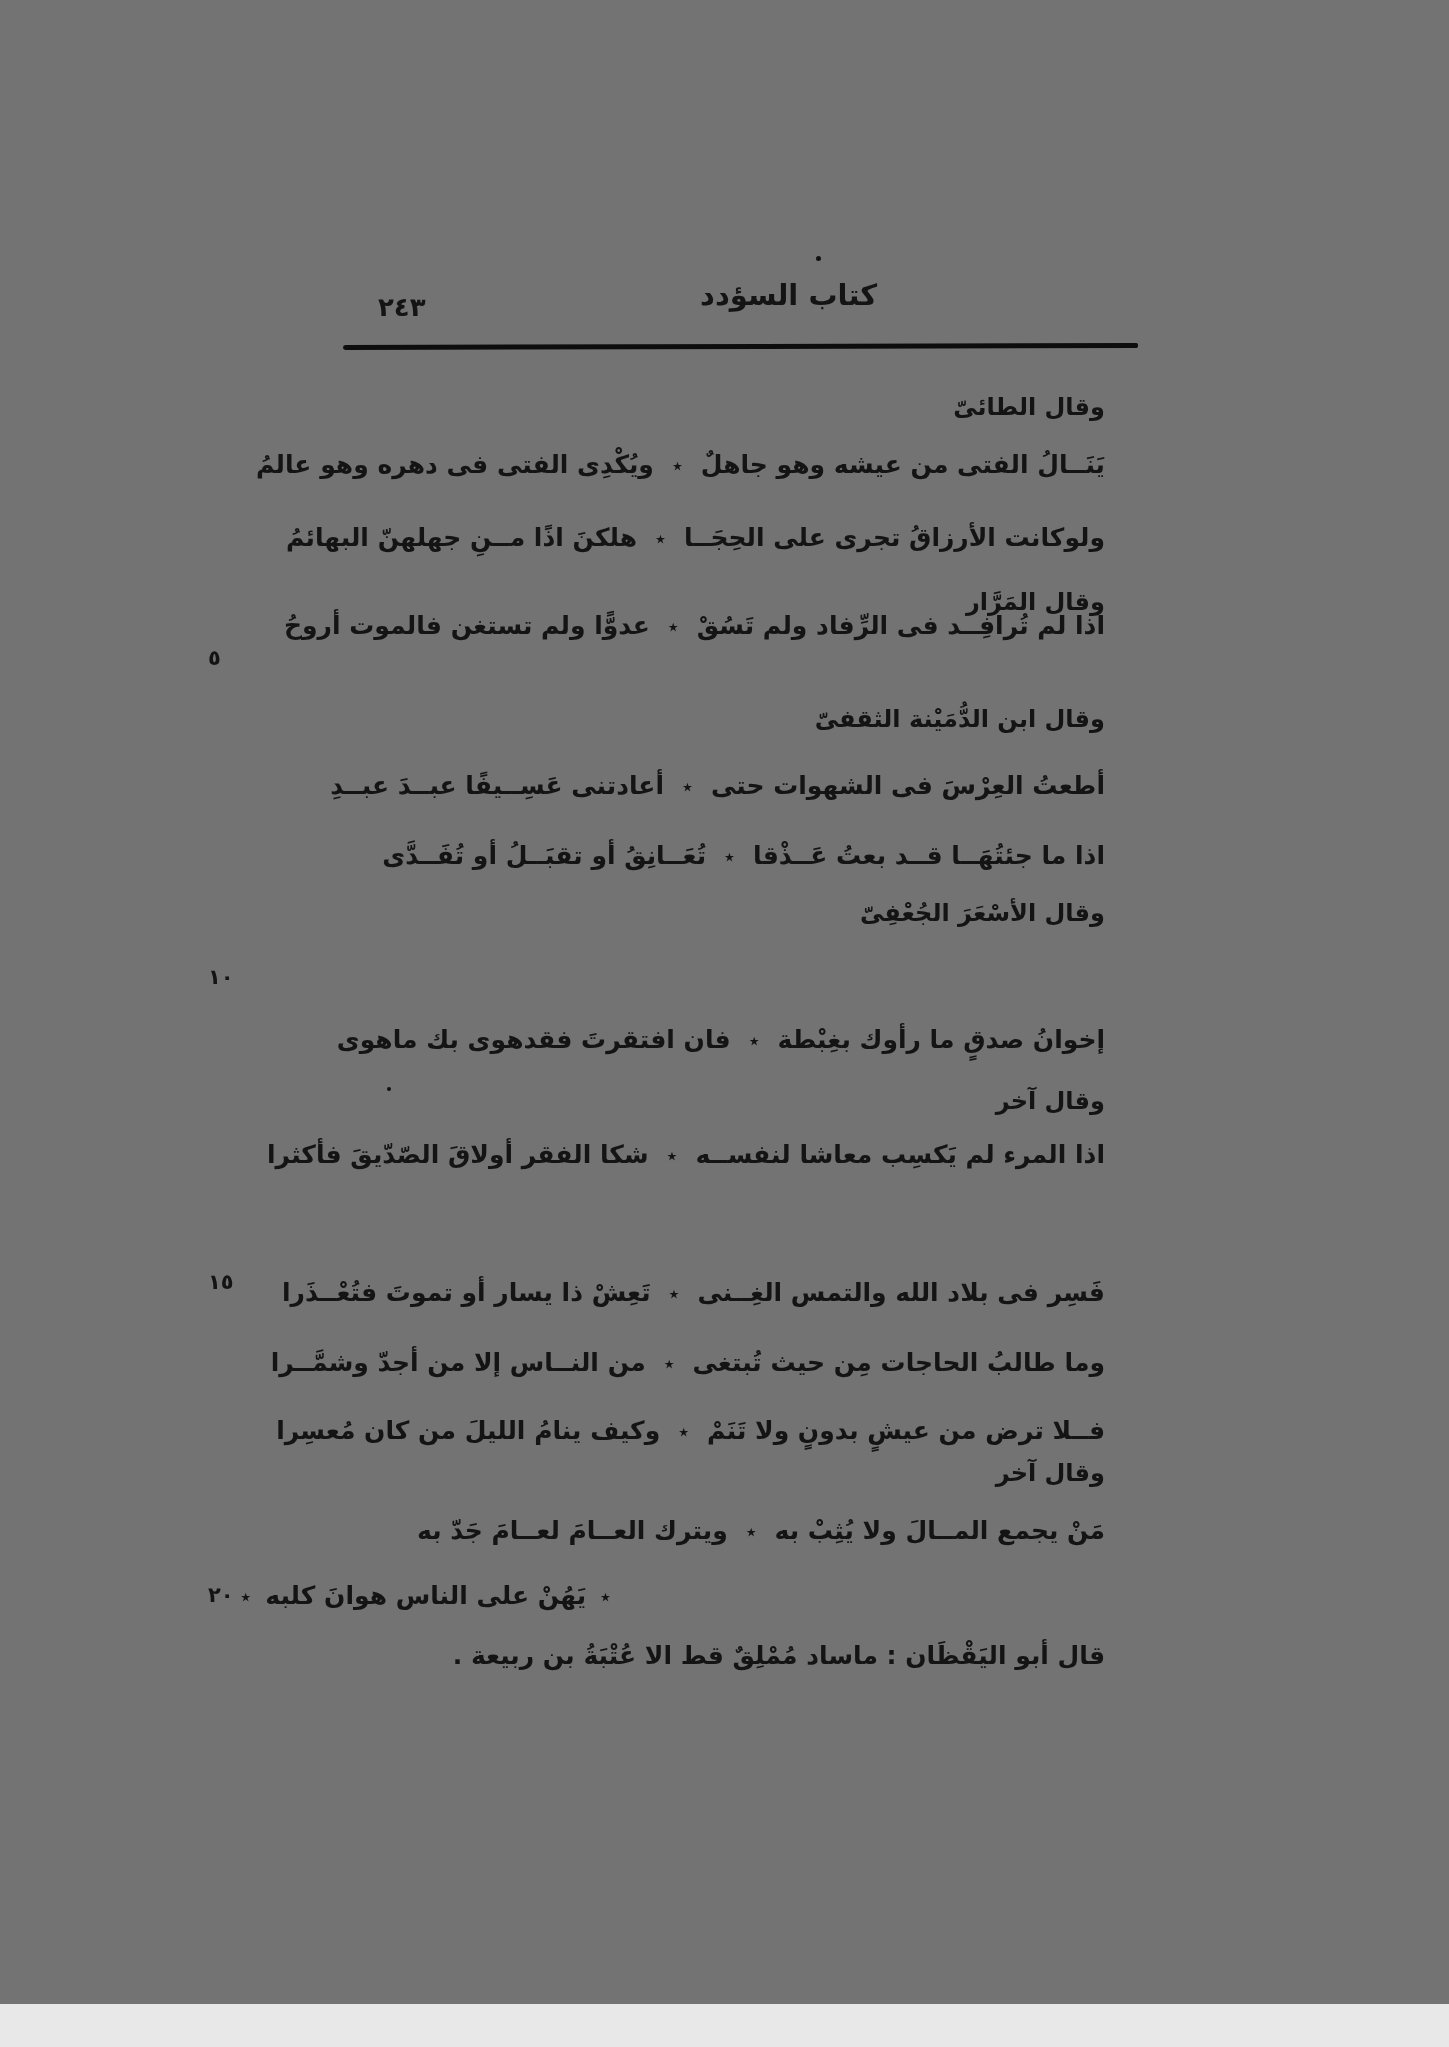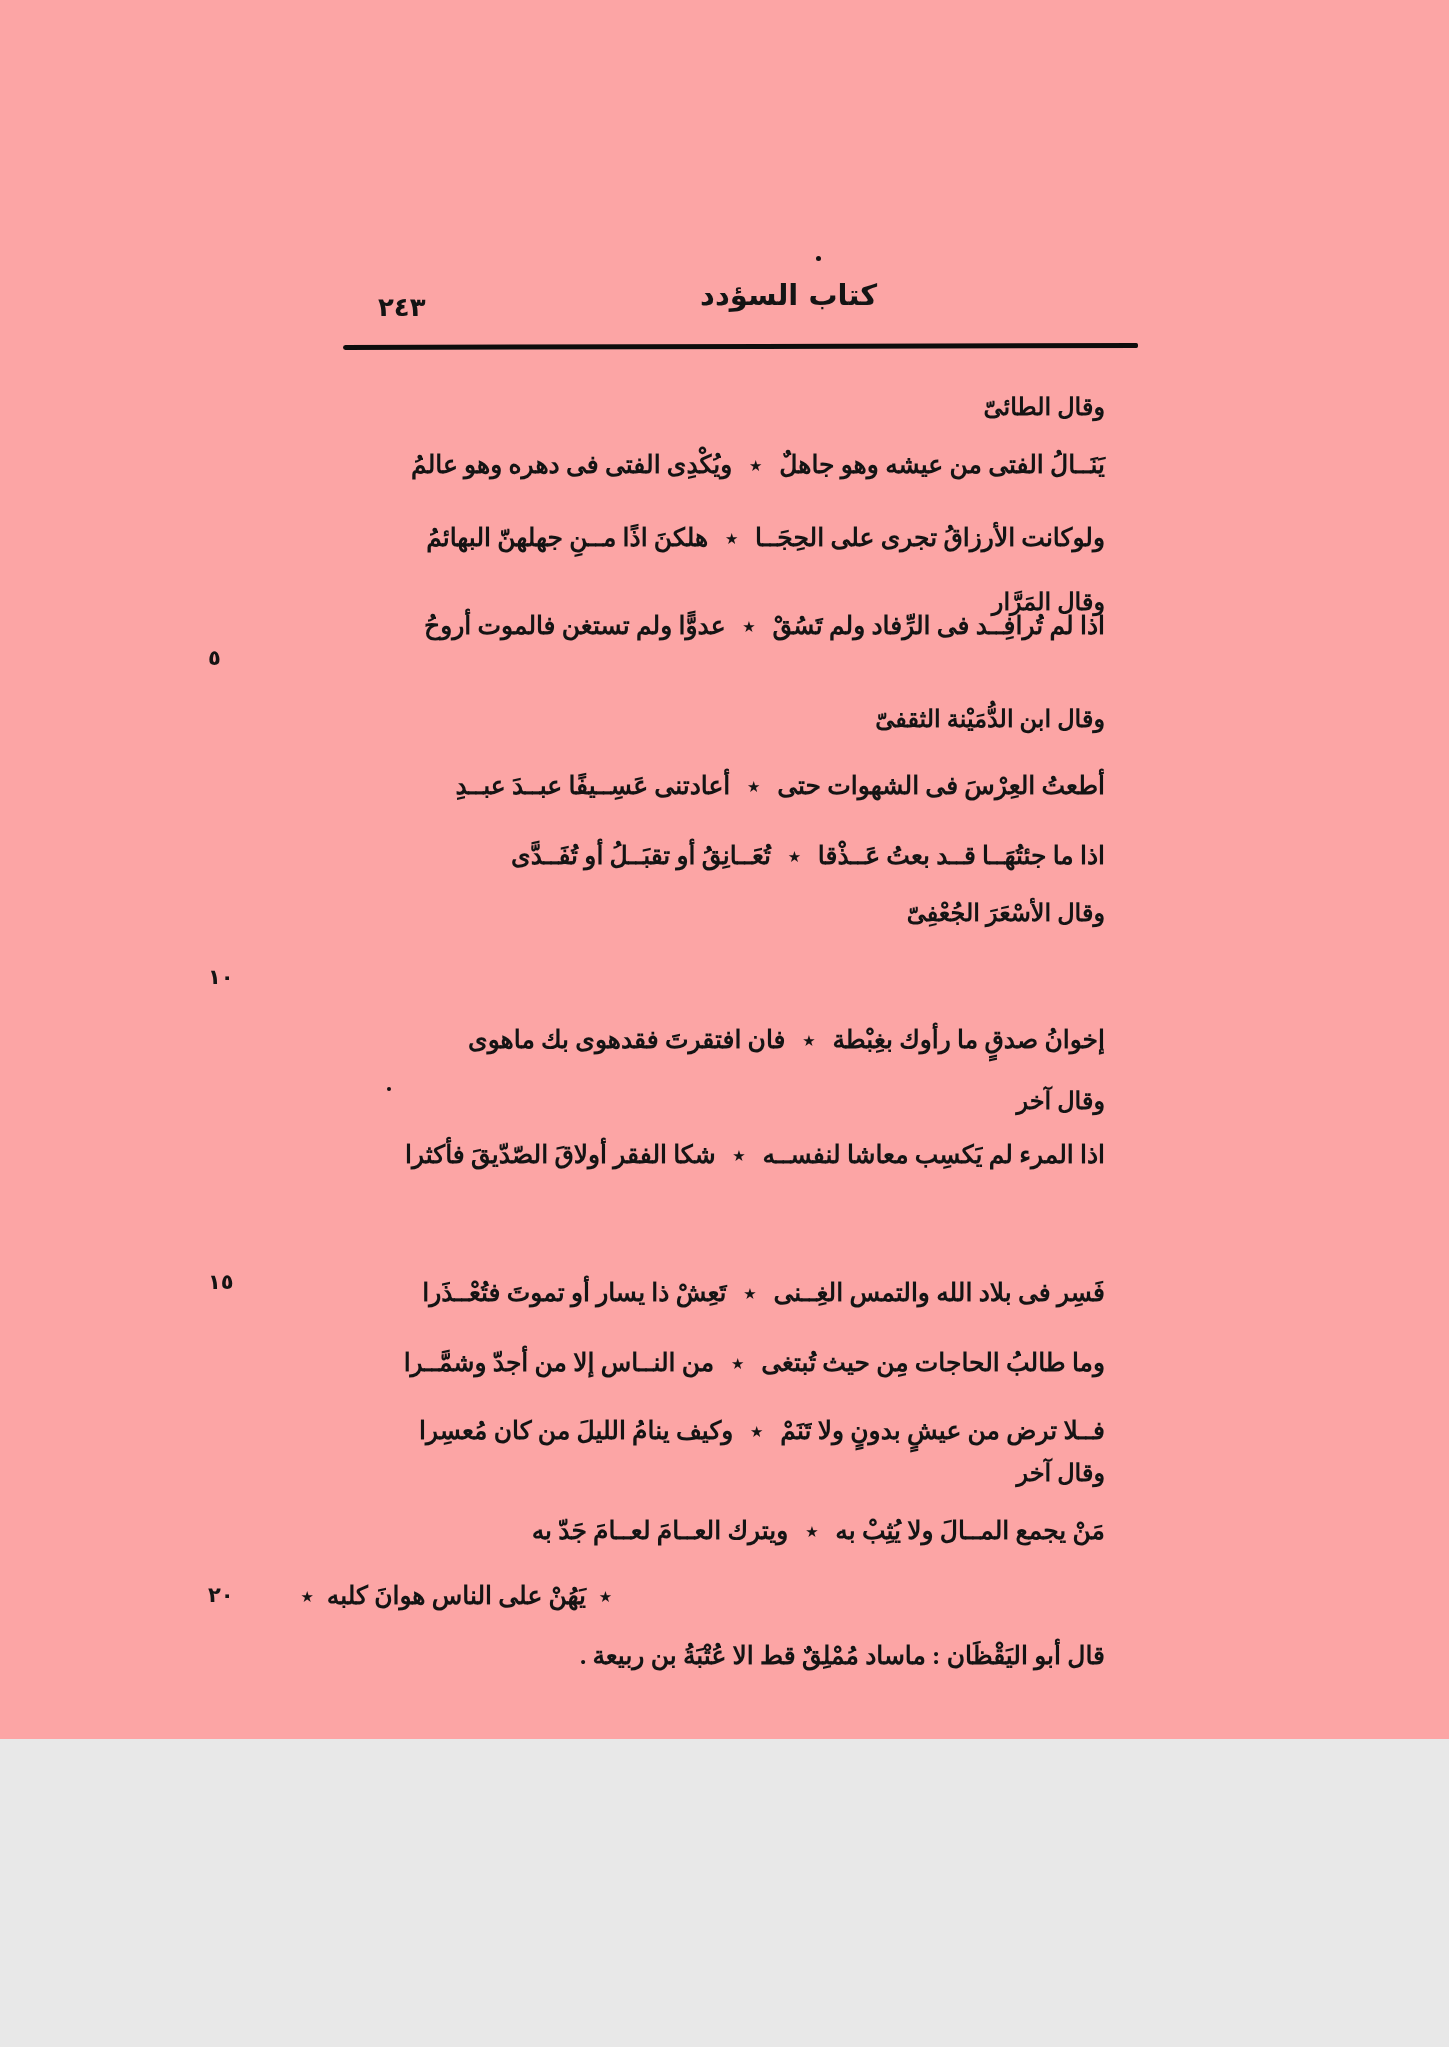--- a/index.html
+++ b/index.html
@@ -1,20 +1,20 @@
 <!DOCTYPE html>
 <html lang="ar"><head>
 <meta charset="utf-8">
 <style>
   html,body{margin:0;padding:0;background:#e8e8e8;}
   #page{
     position:relative;
-    width:1449px;height:1739px;
+    width:1449px;height:2004px;
     margin:0 auto;
-    background:#fca5a5;
+    background:#737373;
     font-family:"DejaVu Sans",sans-serif;
     color:#141414;
     overflow:hidden;
   }
   
   .page-number{
     position:absolute;left:378px;top:292px;
     font-size:26px;font-weight:700;letter-spacing:2px;
   }
   .book-title{
@@ -29,21 +29,21 @@
     border-radius:3px 2px 2px 3px;
     transform:rotate(-0.15deg);
   }
   .ink-dot{
     position:absolute;background:#111;border-radius:50%;
   }
   
   .line{
     position:absolute;right:344px;
     direction:rtl;white-space:nowrap;text-align:left;
-    font-weight:700;line-height:1.45;font-family:Liberation Serif, serif;
+    font-weight:700;line-height:1.45;
   }
   .heading{font-size:24px;}
   .verse,.prose{font-size:25px;}
   .star{display:inline-block;padding:0 18px;font-size:20px;vertical-align:1px;}
   .single .star{padding:0 14px;}
   .margin-num{
     position:absolute;left:208px;width:44px;
     font-size:21px;font-weight:700;text-align:left;
     direction:rtl;letter-spacing:1px;
   }

